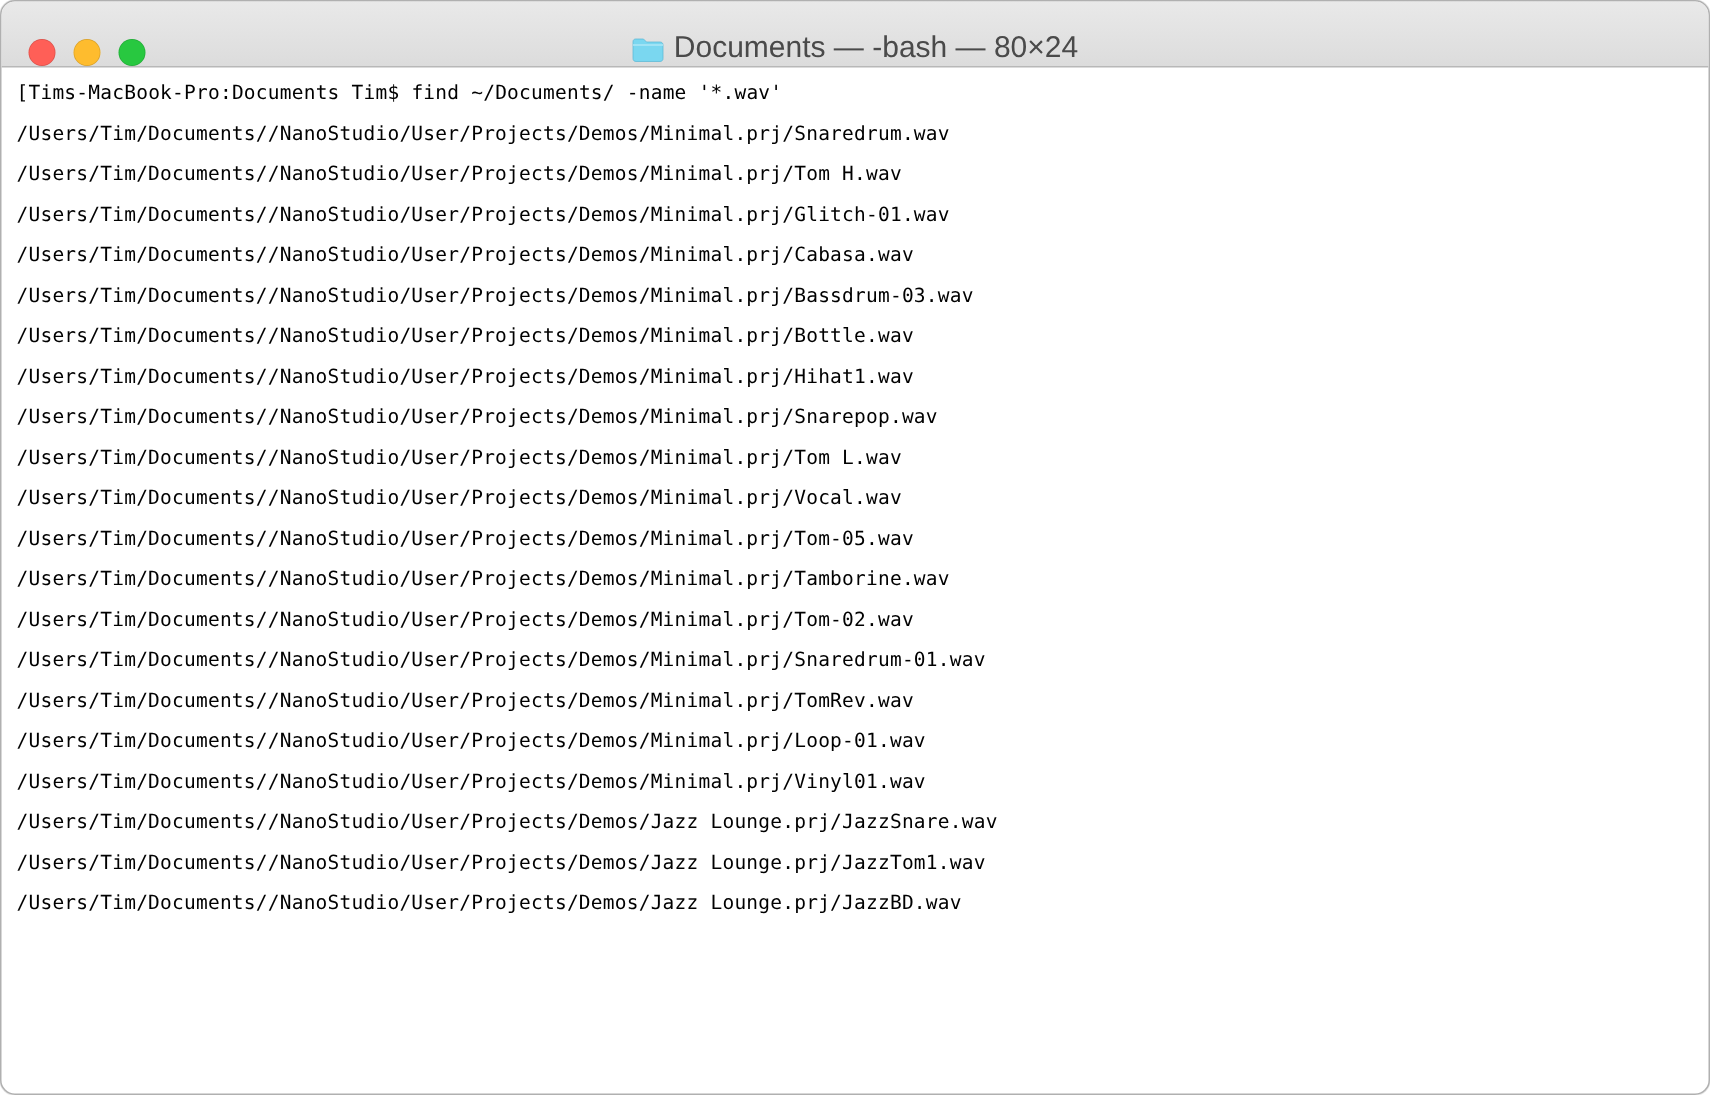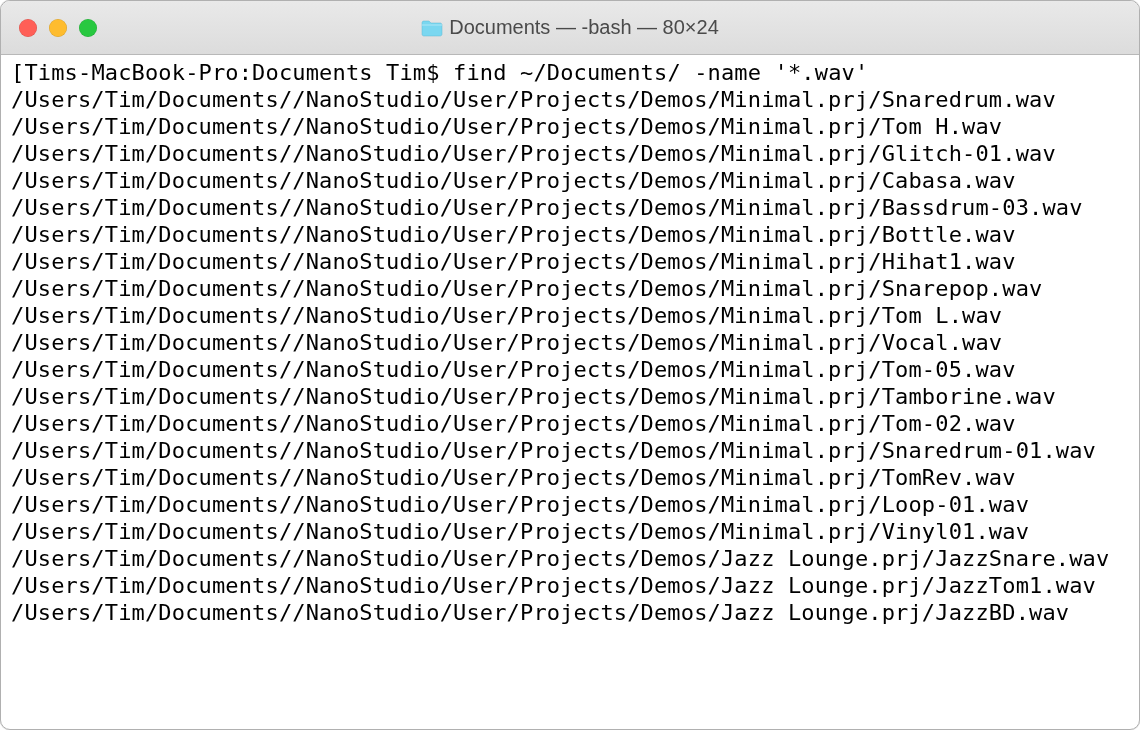--- a/index.html
+++ b/index.html
@@ -17,25 +17,25 @@
     .window {
       width: 1140px;
       height: 730px;
       border: 1px solid #b0b0b0;
       border-radius: 10px;
       overflow: hidden;
       background: #fff;
       box-shadow: 0 0 0 0.5px rgba(0,0,0,0.1);
     }
     .titlebar {
-      height: 54px;
+      height: 44px;
       background: linear-gradient(to bottom, #e9e9e9, #dcdcdc);
       border-bottom: 1px solid #b8b8b8;
       display: flex;
-      align-items: center;
+      align-items: flex-end;
       position: relative;
     }
     .traffic-lights {
       display: flex;
       gap: 12px;
       padding-left: 18px;
       align-items: center;
     }
     .traffic-light {
       width: 18px;
@@ -64,21 +64,21 @@
     }
     .folder-icon svg { display: block; }
     .title-text {
       color: #4a4a4a;
       font-size: 20px;
       font-weight: 400;
     }
     .terminal-body {
       padding: 4px 10px;
       font-family: "SF Mono", "Menlo", "Monaco", "Andale Mono", monospace;
-      font-size: 22px;
+      font-size: 13px;
       line-height: 27px;
       letter-spacing: 0.15px;
       color: #000;
       white-space: pre-wrap;
       word-break: break-all;
       height: calc(730px - 44px);
       overflow: hidden;
     }
   </style>
 </head>

